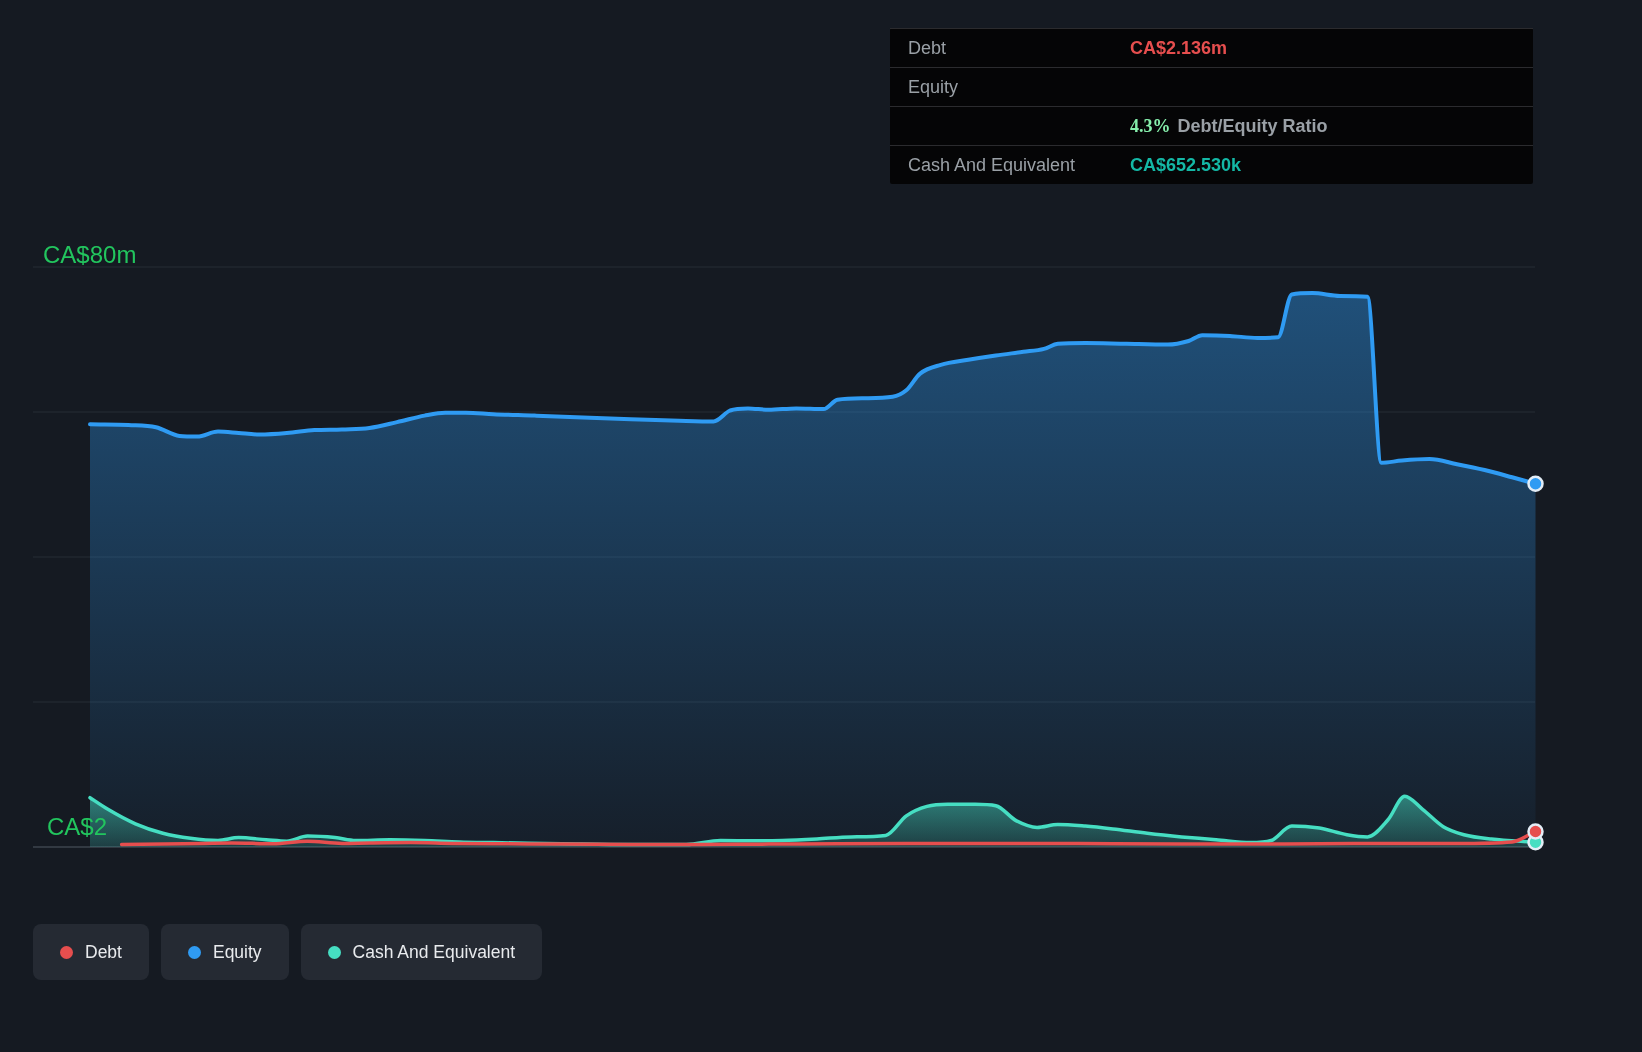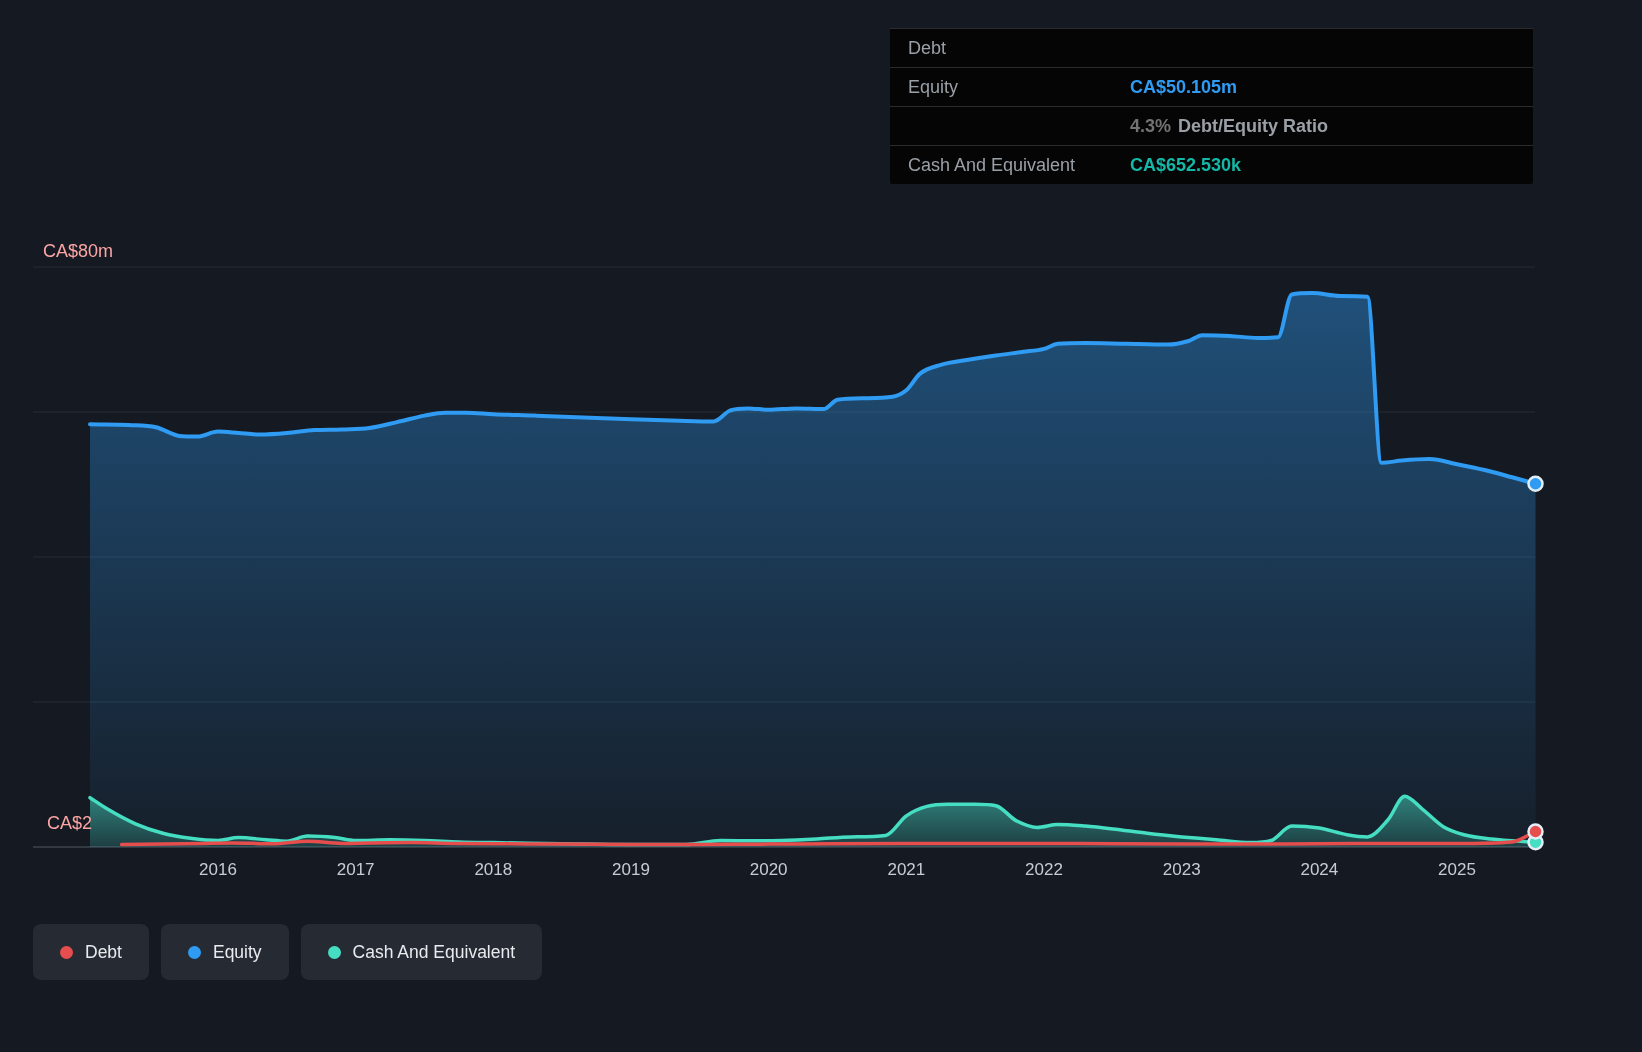--- a/index.html
+++ b/index.html
@@ -1,34 +1,34 @@
 <!DOCTYPE html>
 <html><head>
 <meta charset="utf-8">
 <style>
   html,body{margin:0;padding:0;background:#151a22;font-family:"Liberation Sans",sans-serif;}
   #stage{position:relative;width:1642px;height:1052px;background:#151a22;overflow:hidden;}
   #chart-svg{position:absolute;left:0;top:0;width:1642px;height:1052px;}
 
-  .y-label{position:absolute;color:#fca5a5;font-size:18px;z-index:3;}
+  .y-label{position:absolute;color:#22c55e;font-size:24px;z-index:3;}
   #y-label-max{left:43px;top:241px;}
   #y-label-zero{left:47px;top:813px;}
 
   #x-axis{position:absolute;left:0;top:860px;width:1642px;height:28px;z-index:3;}
   .x-tick{position:absolute;transform:translateX(-50%);color:#c8ccd2;font-size:17px;}
 
   
   #tooltip{position:absolute;left:890px;top:28px;width:643px;background:#050506;z-index:5;
            border-radius:2px;color:#9aa0a6;}
   #tooltip .tt-title{padding:13px 18px 11px 18px;color:#ffffff;font-size:19px;font-weight:700;}
   #tooltip .tt-row{display:grid;grid-template-columns:222px 1fr;align-items:center;
                    padding:7px 18px;border-top:1px solid #2b2b2e;font-size:18px;min-height:24px;}
   #tooltip .tt-label{color:#9aa0a6;}
   #tooltip .tt-value{font-weight:600;}
-  #tooltip .tt-ratio-value{color:#737373;font-weight:700;}
+  #tooltip .tt-ratio-value{color:#86efac;font-weight:700;font-family:Liberation Serif, serif;}
   #tooltip .tt-ratio-label{color:#9aa0a6;margin-left:7px;font-weight:700;}
 
   
   #legend{position:absolute;left:33px;top:924px;display:flex;gap:12px;z-index:3;}
   .legend-pill{display:flex;align-items:center;gap:12px;height:56px;padding:0 27px;
                background:#252a33;border-radius:8px;color:#e9ebee;font-size:17.5px;cursor:pointer;}
   .legend-dot{width:13px;height:13px;border-radius:50%;display:inline-block;}
 </style>
 </head>
 <body>
@@ -61,40 +61,28 @@
       <path d="M90.0 797.7C95.9 801.6 101.9 805.8 107.9 809.3C117.0 814.7 126.2 819.8 135.4 823.8C144.6 827.8 153.8 830.8 162.9 833.2C172.1 835.6 181.3 837.1 190.5 838.3C199.6 839.5 208.8 840.5 218.0 840.5C224.9 840.5 231.8 837.6 238.7 837.6C247.8 837.6 257.0 839.1 266.2 839.8C273.1 840.3 280.0 841.2 286.8 841.2C293.7 841.2 300.6 836.1 307.5 836.1C316.7 836.1 325.8 836.7 335.0 837.6C341.9 838.2 348.8 840.5 355.7 840.5C367.1 840.5 378.6 839.8 390.1 839.8C401.6 839.8 413.0 840.1 424.5 840.5C436.0 840.8 447.4 841.6 458.9 841.9C470.4 842.3 481.9 842.4 493.3 842.6C516.3 843.1 539.2 843.4 562.2 843.7C585.1 844.0 608.1 844.5 631.0 844.5C649.4 844.5 667.7 844.5 686.1 844.5C697.6 844.5 709.0 840.5 720.5 840.5C732.0 840.5 743.4 840.8 754.9 840.8C764.1 840.8 773.3 840.7 782.4 840.5C793.9 840.2 805.4 839.6 816.9 839.0C828.3 838.4 839.8 837.0 851.3 836.9C862.8 836.7 874.2 836.8 885.7 835.4C892.6 834.5 899.5 820.7 906.3 815.8C913.2 811.0 920.1 808.3 927.0 806.4C933.9 804.5 940.8 804.2 947.7 804.2C956.8 804.2 966.0 804.2 975.2 804.2C982.1 804.2 989.0 804.2 995.8 805.7C1002.7 807.1 1009.6 817.3 1016.5 820.9C1023.4 824.5 1030.3 827.4 1037.1 827.4C1044.0 827.4 1050.9 824.5 1057.8 824.5C1067.0 824.5 1076.1 825.3 1085.3 826.0C1094.5 826.7 1103.7 827.8 1112.9 828.9C1124.3 830.2 1135.8 831.9 1147.3 833.2C1158.7 834.6 1170.2 835.8 1181.7 836.9C1193.2 837.9 1204.6 838.8 1216.1 839.8C1227.6 840.7 1239.1 842.6 1250.5 842.6C1257.4 842.6 1264.3 842.6 1271.2 840.5C1278.1 838.3 1284.9 826.0 1291.8 826.0C1301.0 826.0 1310.2 826.7 1319.4 828.1C1328.5 829.6 1337.7 833.1 1346.9 834.7C1353.8 835.9 1360.7 836.9 1367.5 836.9C1374.4 836.9 1381.3 827.2 1388.2 819.5C1393.7 813.3 1399.2 796.3 1404.7 796.3C1410.7 796.3 1416.6 804.6 1422.6 809.3C1429.5 814.7 1436.4 822.5 1443.3 826.7C1450.1 830.9 1457.0 832.8 1463.9 834.7C1473.1 837.2 1482.3 838.0 1491.4 839.0C1506.1 840.7 1520.8 841.2 1535.5 842.3" fill="none" stroke="#46dec2" stroke-width="3.5" stroke-linejoin="round" stroke-linecap="round"></path>
       <path d="M121.6 844.5C135.4 844.3 149.2 844.3 162.9 844.1C176.7 843.9 190.5 843.6 204.2 843.4C213.4 843.2 222.6 843.0 231.8 843.0C245.5 843.0 259.3 843.7 273.1 843.7C284.5 843.7 296.0 841.2 307.5 841.2C319.0 841.2 330.4 843.4 341.9 843.4C351.1 843.4 360.3 843.1 369.4 843.0C383.2 842.9 397.0 842.6 410.7 842.6C424.5 842.6 438.3 843.2 452.0 843.4C465.8 843.6 479.6 843.6 493.3 843.7C516.3 843.9 539.2 844.0 562.2 844.1C585.1 844.2 608.1 844.5 631.0 844.5C654.0 844.5 676.9 844.5 699.8 844.5C722.8 844.5 745.7 844.2 768.7 844.1C791.6 844.0 814.6 843.9 837.5 843.7C860.5 843.6 883.4 843.4 906.3 843.4C929.3 843.4 952.2 843.4 975.2 843.4C998.1 843.4 1021.1 843.4 1044.0 843.4C1067.0 843.4 1089.9 843.6 1112.9 843.7C1135.8 843.9 1158.7 844.1 1181.7 844.1C1204.6 844.1 1227.6 844.1 1250.5 844.1C1273.5 844.1 1296.4 843.9 1319.4 843.7C1342.3 843.6 1365.3 843.4 1388.2 843.4C1411.1 843.4 1434.1 843.4 1457.0 843.4C1475.4 843.4 1493.7 843.4 1512.1 841.9C1519.9 841.3 1527.7 835.0 1535.5 831.5" fill="none" stroke="#e64e4e" stroke-width="3.5" stroke-linejoin="round" stroke-linecap="round"></path>
       <circle cx="1535.501899999991" cy="483.73875000000004" r="7" fill="#2f9bf3" stroke="#e3edf6" stroke-width="2.5"></circle>
       <circle cx="1535.501899999991" cy="842.269375" r="7" fill="#46dec2" stroke="#e3edf6" stroke-width="2.5"></circle>
       <circle cx="1535.501899999991" cy="831.514" r="7" fill="#e64e4e" stroke="#e3edf6" stroke-width="2.5"></circle>
     </svg>
 
   <div class="y-label" id="y-label-max">CA$80m</div>
   <div class="y-label" id="y-label-zero">CA$2</div>
 
-  <div id="x-axis">
-      <span class="x-tick" style="left: 218px;">2016</span>
-      <span class="x-tick" style="left: 355.67px;">2017</span>
-      <span class="x-tick" style="left: 493.34px;">2018</span>
-      <span class="x-tick" style="left: 631.01px;">2019</span>
-      <span class="x-tick" style="left: 768.68px;">2020</span>
-      <span class="x-tick" style="left: 906.35px;">2021</span>
-      <span class="x-tick" style="left: 1044.02px;">2022</span>
-      <span class="x-tick" style="left: 1181.69px;">2023</span>
-      <span class="x-tick" style="left: 1319.36px;">2024</span>
-      <span class="x-tick" style="left: 1457.03px;">2025</span>
-    </div>
 
   <div id="tooltip">
     <div class="tt-row">
       <span class="tt-label">Debt</span>
+      <span class="tt-value" style="color: rgb(230, 78, 78);">CA$2.136m</span>
     </div>
     <div class="tt-row">
       <span class="tt-label">Equity</span>
-      <span class="tt-value" style="color: rgb(47, 155, 243);">CA$50.105m</span>
     </div>
     <div class="tt-row">
       <span class="tt-label"></span>
       <span>
         <span class="tt-ratio-value">4.3%</span><span class="tt-ratio-label">Debt/Equity Ratio</span>
       </span>
     </div>
     <div class="tt-row">
       <span class="tt-label">Cash And Equivalent</span>
       <span class="tt-value" style="color: #14b8a6;">CA$652.530k</span>

